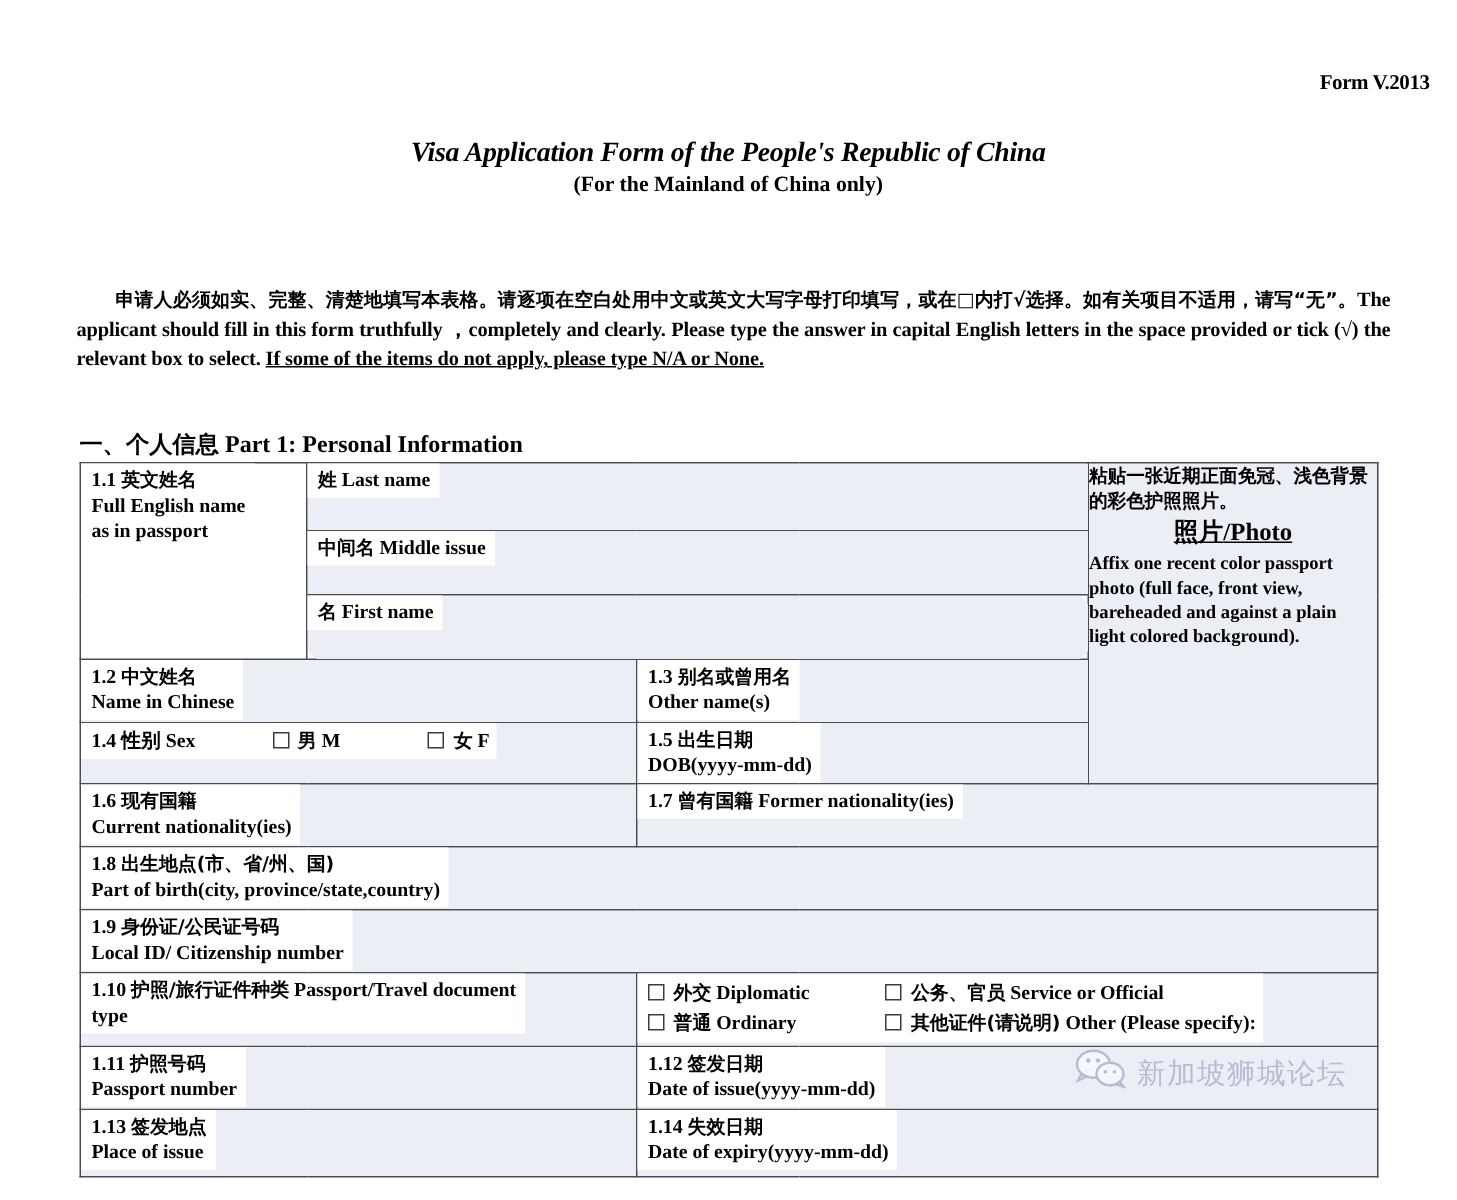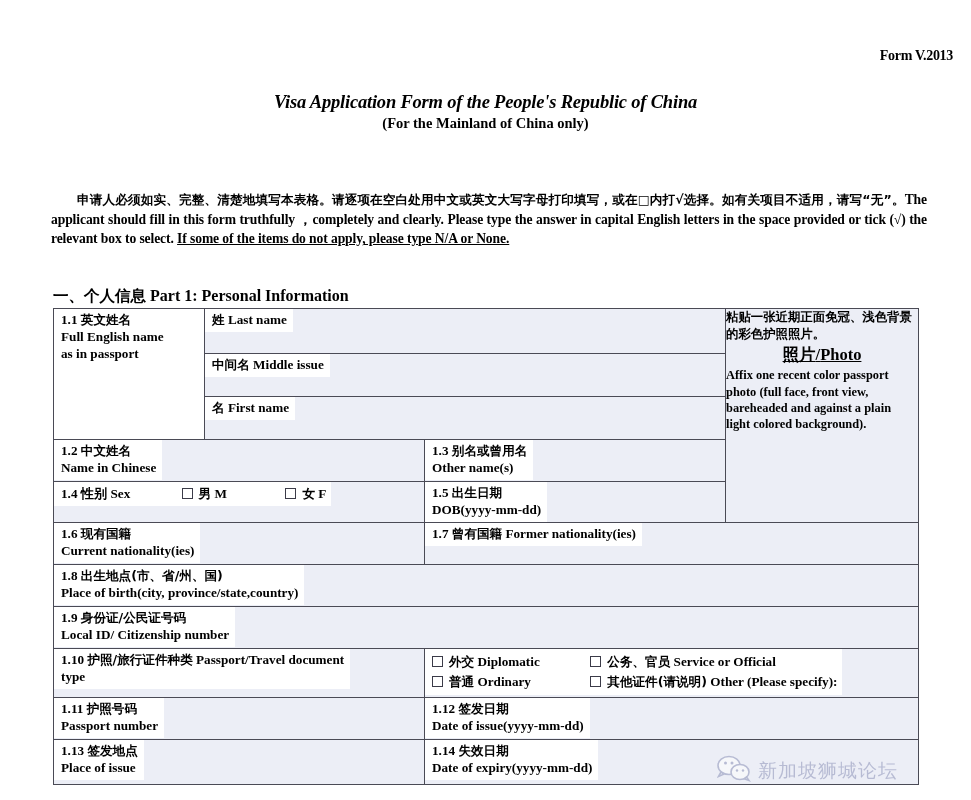--- a/index.html
+++ b/index.html
@@ -174,21 +174,21 @@
   }
   .sex-opts { padding-left: 48px; }
   .sex-opts .gap { display: inline-block; width: 52px; }
 
   .opt-col1 { display: inline-block; width: 155px; }
 
   
   .watermark {
     position: absolute;
     left: 717px;
-    top: 755px;
+    top: 699px;
     display: flex;
     align-items: center;
     gap: 7px;
     opacity: 0.55;
     pointer-events: none;
   }
   .wm-text {
     font-family: "DejaVu Sans", "Liberation Sans", sans-serif;
     font-size: 19px;
     color: #8d93b8;
@@ -250,21 +250,21 @@
   </tr>
   <tr>
     <td colspan="3" class="cell cell-pad" style="height:42px;">
       <span class="lbl">
         <span class="cn">中间名</span>
         <span>Middle issue</span>
       </span>
     </td>
   </tr>
   <tr>
-    <td colspan="3" class="cell cell-pad" style="height:42px;">
+    <td colspan="3" class="cell cell-pad" style="height:42px;border-radius:10px;">
       <span class="lbl">
         <span class="cn">名</span>
         <span>First name</span>
       </span>
     </td>
   </tr>
 
   <tr>
     <td colspan="2" class="cell cell-pad" style="height:41px;">
       <span class="lbl">
@@ -325,21 +325,21 @@
         <span>Former nationality(ies)</span>
       </span>
     </td>
   </tr>
 
   <tr>
     <td colspan="5" class="cell cell-pad" style="height:41px;">
       <span class="lbl">
         <span>1.8</span>
         <span class="cn">出生地点(市、省/州、国)</span><br>
-        <span>Place of birth(city, province/state,country)</span>
+        <span>Part of birth(city, province/state,country)</span>
       </span>
     </td>
   </tr>
 
   <tr>
     <td colspan="5" class="cell cell-pad" style="height:41px;">
       <span class="lbl">
         <span>1.9</span>
         <span class="cn">身份证/公民证号码</span><br>
         <span>Local ID/ Citizenship number</span>

